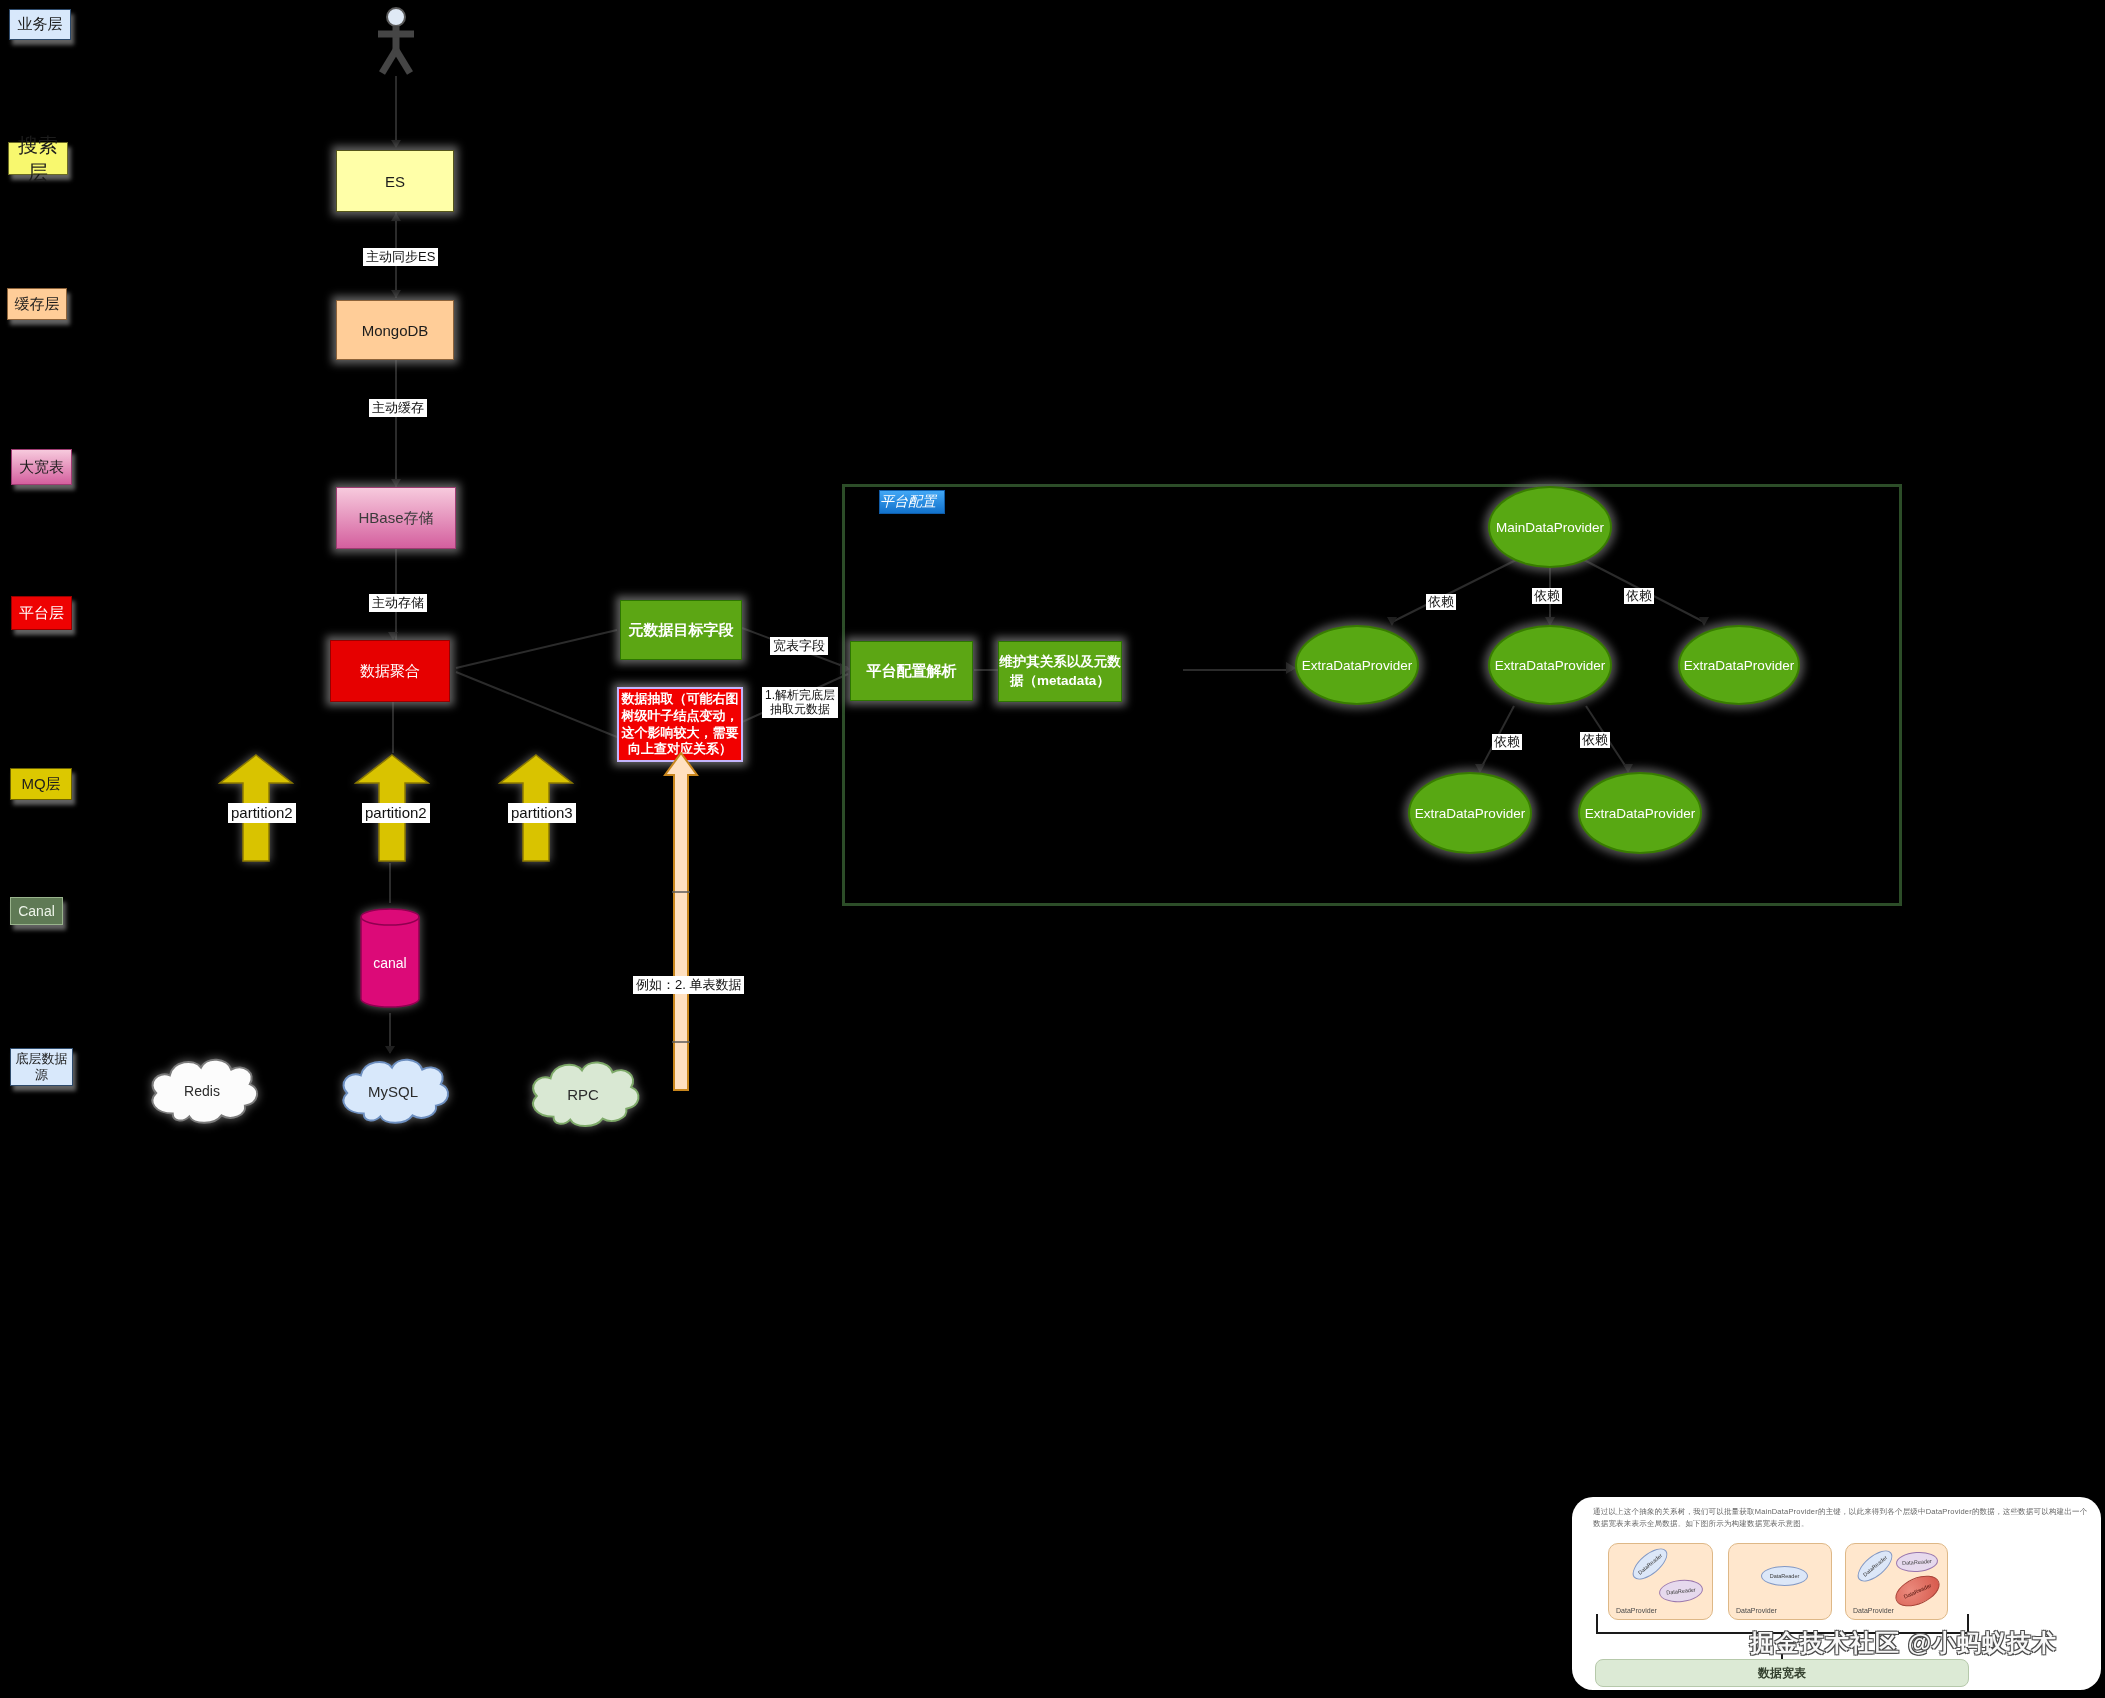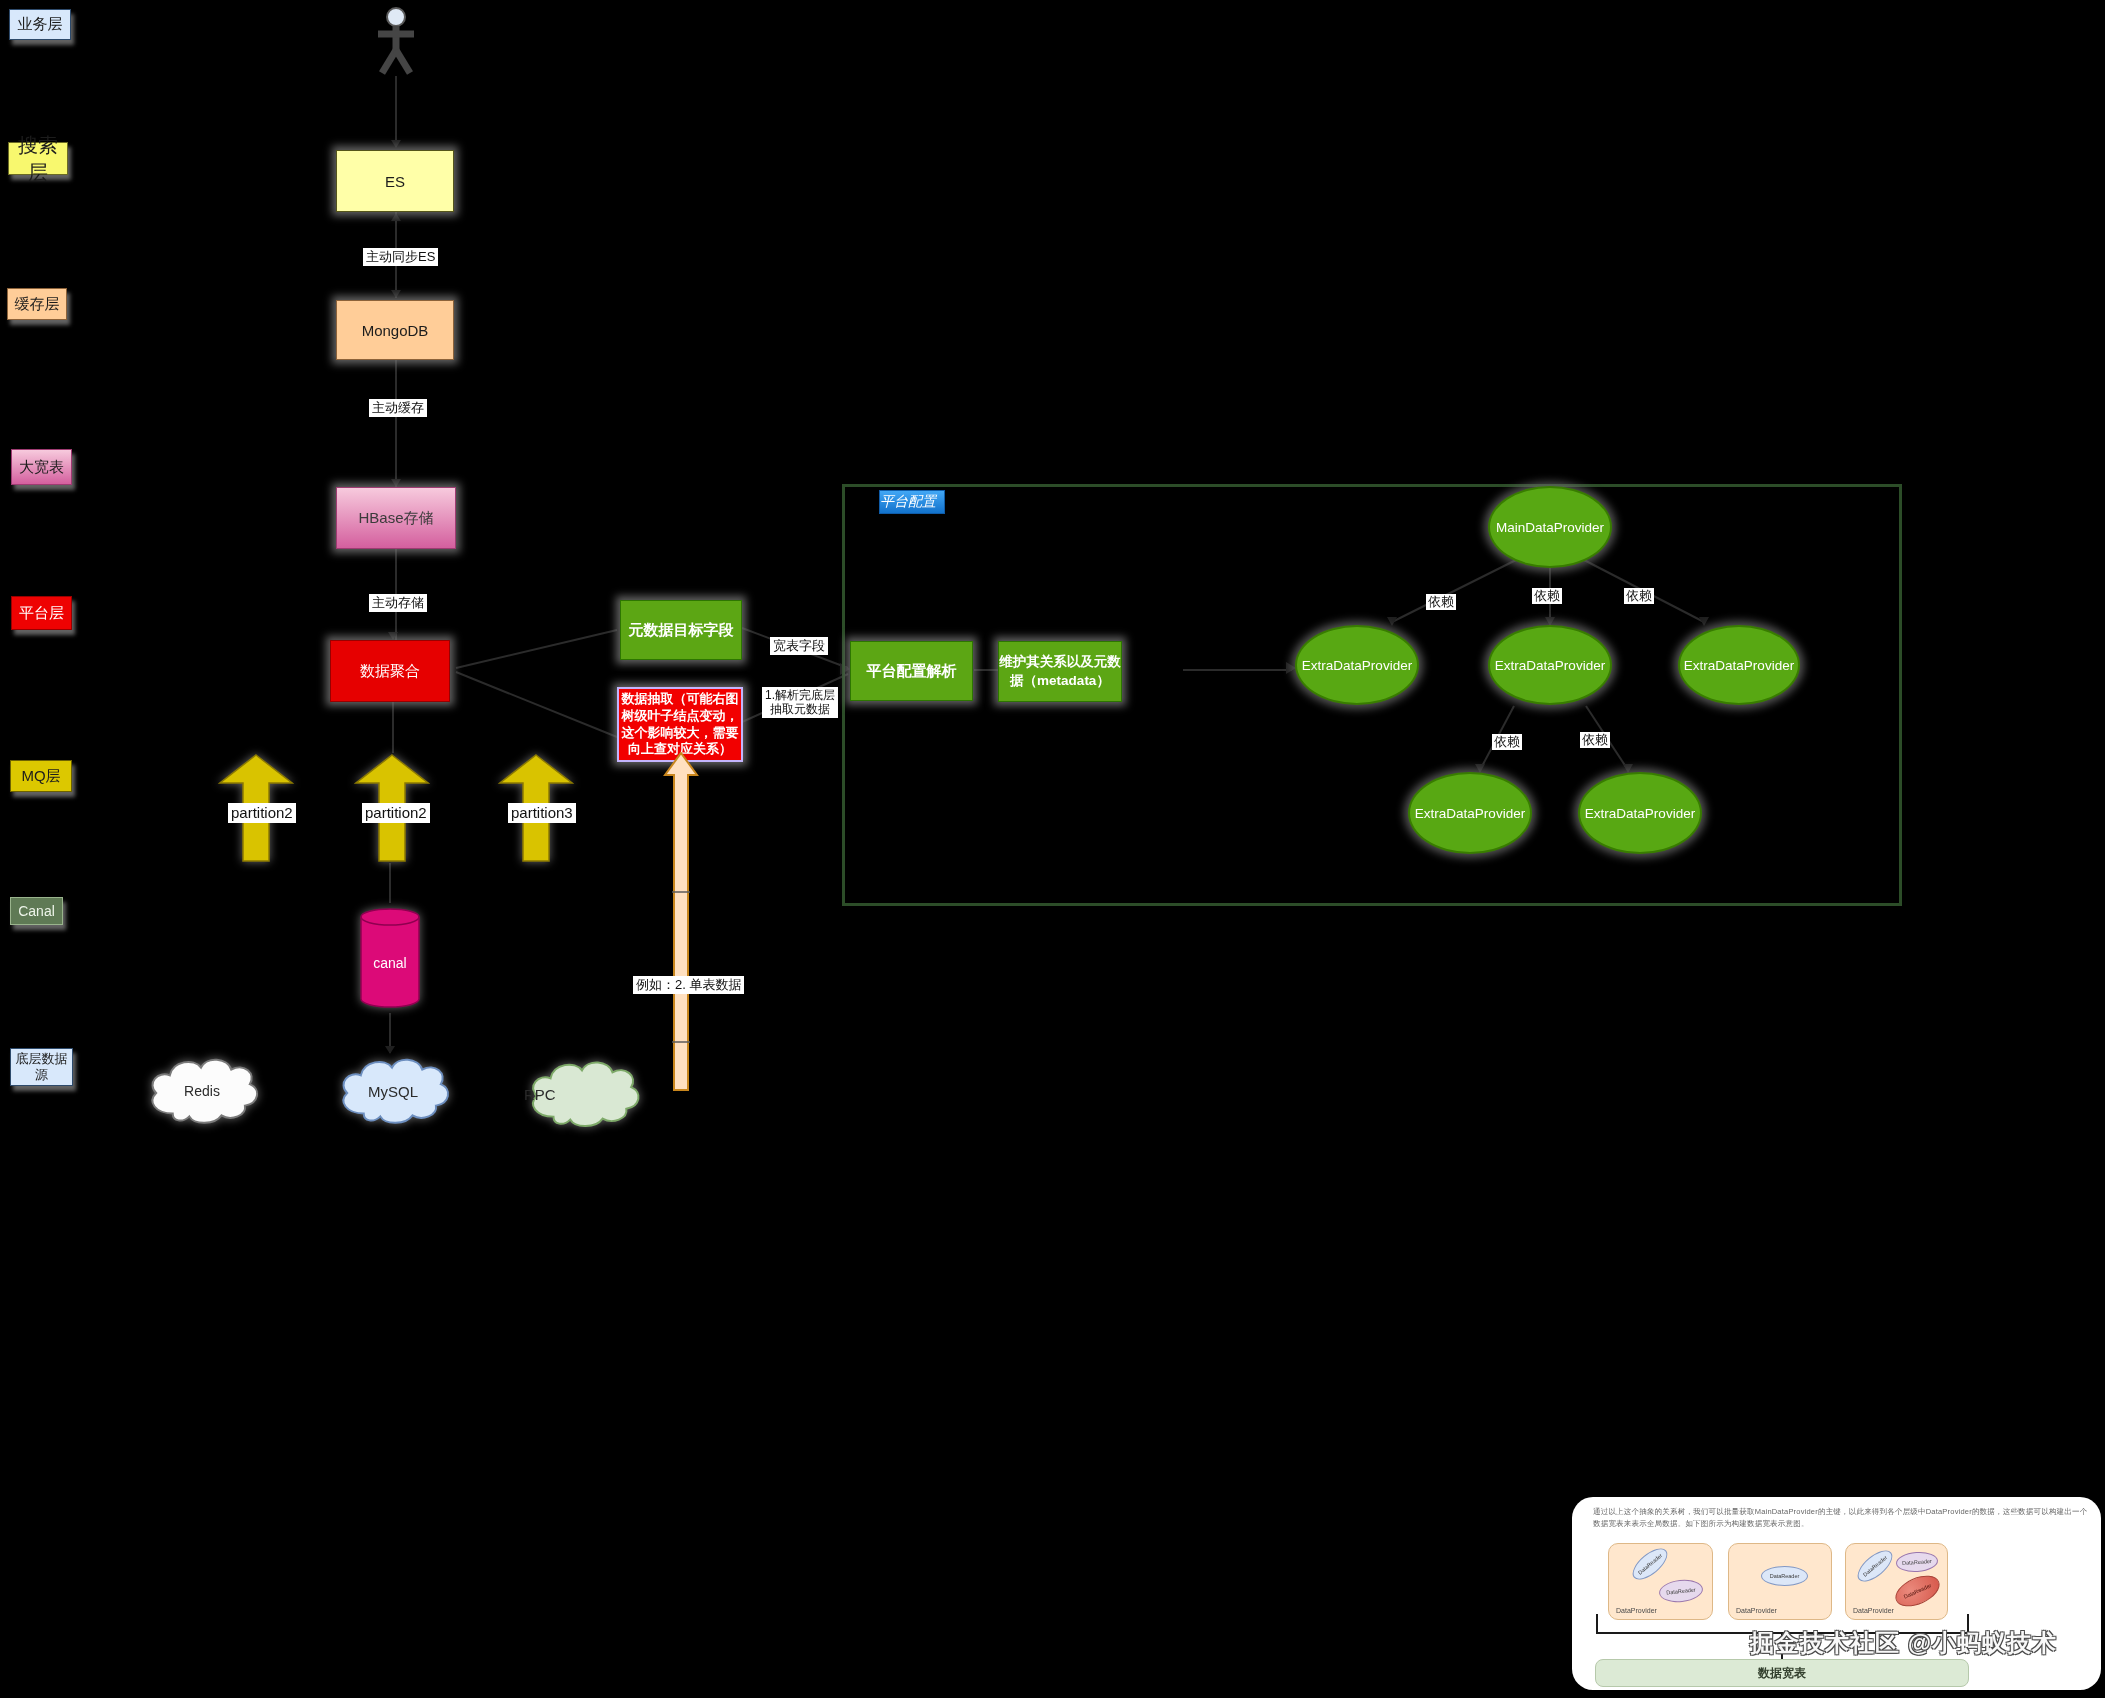--- a/index.html
+++ b/index.html
@@ -12,21 +12,21 @@
         box-sizing:border-box;box-shadow:0 0 8px 4px rgba(120,120,120,.8);}
   .lbl{position:absolute;display:flex;align-items:center;justify-content:center;text-align:center;
        box-sizing:border-box;box-shadow:3px 5px 4px rgba(115,115,115,.85);}
   .chip{position:absolute;background:#fff;color:#111;padding:1px 3px;line-height:1.2;
         text-align:center;box-sizing:border-box;}
   .blue{background:#d8e8fb;border:1px solid #2d4a6b;color:#1c1c1c;}
   .yellow-l{background:#f8f86e;border:1px solid #6b6b23;color:#1c1c1c;}
   .orange{background:#ffcd98;border:1px solid #8c6239;color:#1c1c1c;}
   .pinkgrad{background:linear-gradient(#f7cadd,#d45f9e);border:1px solid #9e3b72;color:#3b3b3b;}
   .red{background:#ee0202;border:1px solid #990000;color:#fff;}
-  .mqyellow{background:#dcc800;border:1px solid #6d6200;color:#1c1c1c;}
+  .mqyellow{background:#dcc800;border:1px solid #6d6200;color:#1c1c1c;margin-top:8px;}
   .canal-l{background:#5f7a55;border:1px solid #9ab48d;color:#edf4e9;}
   .greenbox{background:#5ca614;border:1px solid #2d7600;color:#fff;font-weight:bold;}
   .ellipse{position:absolute;border-radius:50%;background:#58a813;border:2px solid #387c00;
            color:#fff;display:flex;align-items:center;justify-content:center;text-align:center;
            box-shadow:0 0 9px 4px rgba(110,110,110,.75);box-sizing:border-box;}
   .dep{position:absolute;background:#fff;color:#111;font-size:13px;padding:0 2px;line-height:1.25;}
   .panel{position:absolute;border:3px solid #2c4d28;box-sizing:border-box;}
   .tag{position:absolute;background:linear-gradient(#42a7f5,#1272cc);border:1px solid #0f5ca8;
        color:#fff;display:flex;align-items:center;justify-content:flex-start;font-style:italic;}
   .whitepanel{position:absolute;background:#fff;border-radius:21px;}
@@ -189,21 +189,21 @@
   <div class="abs" style="left:334px;top:1053px;width:118px;height:78px;z-index:2">
     <svg class="shadowf" width="118" height="78" viewBox="0 0 120 80">
       <path d="M30 62 C12 62 4 50 13 41 C3 31 15 18 27 23 C30 8 52 5 59 15 C65 3 86 5 90 17 C103 10 116 21 109 32 C121 37 118 52 104 54 C106 64 90 70 80 64 C73 74 52 74 47 65 C40 72 30 70 30 62 Z" fill="#d8e8fb" stroke="#6c8ebf" stroke-width="2"></path>
     </svg>
     <div class="abs" style="left:0;top:30px;width:118px;text-align:center;font-size:15px;color:#2b2b2b"><span>MySQL</span></div>
   </div>
   <div class="abs" style="left:524px;top:1055px;width:118px;height:80px;z-index:2">
     <svg class="shadowf" width="118" height="80" viewBox="0 0 120 80">
       <path d="M30 62 C12 62 4 50 13 41 C3 31 15 18 27 23 C30 8 52 5 59 15 C65 3 86 5 90 17 C103 10 116 21 109 32 C121 37 118 52 104 54 C106 64 90 70 80 64 C73 74 52 74 47 65 C40 72 30 70 30 62 Z" fill="#d9e8d3" stroke="#7da968" stroke-width="2"></path>
     </svg>
-    <div class="abs" style="left:0;top:31px;width:118px;text-align:left;font-size:15px;color:#2b2b2b"><span>RPC</span></div>
+    <div class="abs" style="left:0;top:31px;width:118px;text-align:center;font-size:15px;color:#2b2b2b"><span>RPC</span></div>
   </div>
 
   <div class="panel" style="left:842px;top:484px;width:1060px;height:422px;z-index:2"></div>
   <div class="tag" style="left:879px;top:490px;width:64px;height:22px;font-size:14px;z-index:3">
       <span>平台配置</span>
     </div>
 
   <div class="node greenbox" style="left:850px;top:641px;width:123px;height:60px;font-size:15px;z-index:3">
       <span>平台配置解析</span>
     </div>

